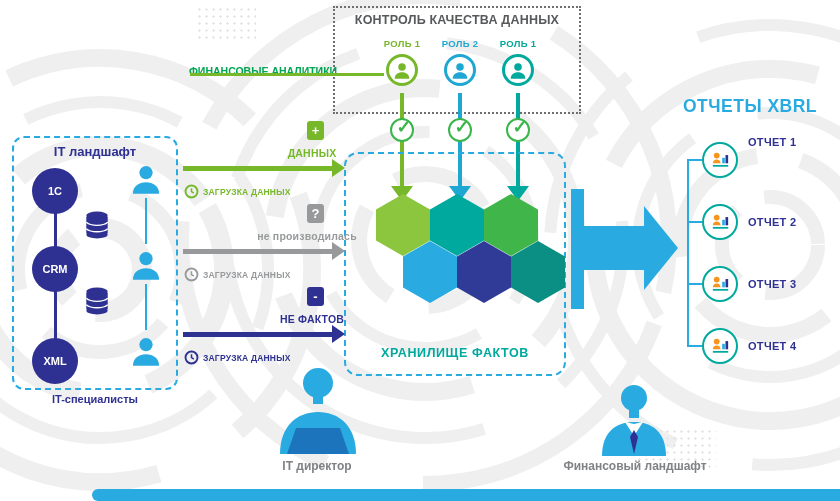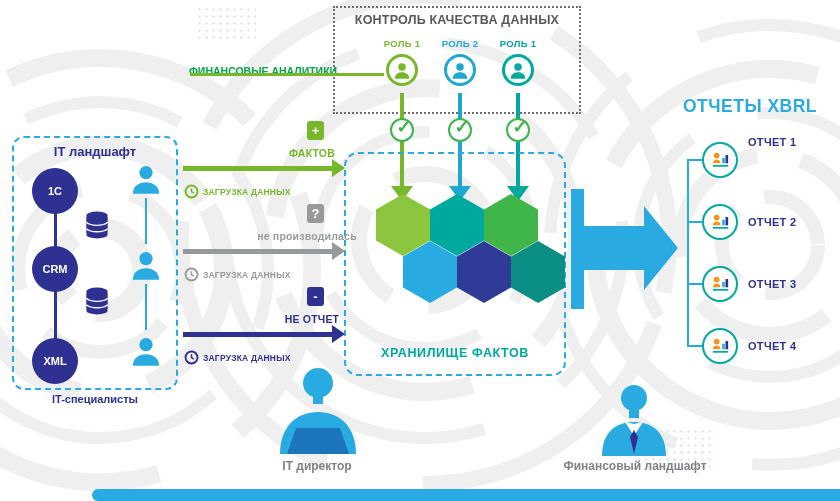--- a/index.html
+++ b/index.html
@@ -239,21 +239,21 @@
     <div class="it-person" style="left:116px;top:198px;">
       <svg viewBox="0 0 24 22" fill="currentColor">
           <circle cx="12" cy="6.2" r="5"></circle>
           <path d="M2.2 22c0-5.6 4.4-8.6 9.8-8.6s9.8 3 9.8 8.6z"></path>
         </svg>
     </div>
   </div>
   <div class="it-footer">IT-специалисты</div>
 
   <div class="load-badge load-green" style="left:307px;top:121px;"><span>+</span></div>
-  <div class="load-status load-green" style="left:262px;top:147px;width:100px;">ФАКТОВ</div>
+  <div class="load-status load-green" style="left:262px;top:147px;width:100px;">ДАННЫХ</div>
   <div class="arrow-body load-green" style="left:183px;top:166px;width:149px;"></div>
   <div class="arrow-head load-green" style="left:332px;top:159px;"></div>
   <div class="load-clock load-green" style="left:184px;top:184px;">
     <svg viewBox="0 0 16 16">
         <circle cx="8" cy="8" r="6.4" fill="none" stroke="currentColor" stroke-width="2"></circle>
         <path d="M8 4.6V8l2.5 1.8" stroke="currentColor" stroke-width="1.6" fill="none"></path>
       </svg>
   </div>
   <div class="load-label load-green" style="left:203px;top:187px;">ЗАГРУЗКА ДАННЫХ</div>
 
@@ -263,21 +263,21 @@
   <div class="arrow-head load-gray" style="left:332px;top:242px;"></div>
   <div class="load-clock load-gray" style="left:184px;top:267px;">
     <svg viewBox="0 0 16 16">
         <circle cx="8" cy="8" r="6.4" fill="none" stroke="currentColor" stroke-width="2"></circle>
         <path d="M8 4.6V8l2.5 1.8" stroke="currentColor" stroke-width="1.6" fill="none"></path>
       </svg>
   </div>
   <div class="load-label load-gray" style="left:203px;top:270px;">ЗАГРУЗКА ДАННЫХ</div>
 
   <div class="load-badge load-navy" style="left:307px;top:287px;"><span>-</span></div>
-  <div class="load-status load-navy" style="left:262px;top:313px;width:100px;">НЕ ОТЧЕТ</div>
+  <div class="load-status load-navy" style="left:262px;top:313px;width:100px;">НЕ ФАКТОВ</div>
   <div class="arrow-body load-navy" style="left:183px;top:332px;width:149px;"></div>
   <div class="arrow-head load-navy" style="left:332px;top:325px;"></div>
   <div class="load-clock load-navy" style="left:184px;top:350px;">
     <svg viewBox="0 0 16 16">
         <circle cx="8" cy="8" r="6.4" fill="none" stroke="currentColor" stroke-width="2"></circle>
         <path d="M8 4.6V8l2.5 1.8" stroke="currentColor" stroke-width="1.6" fill="none"></path>
       </svg>
   </div>
   <div class="load-label load-navy" style="left:203px;top:353px;">ЗАГРУЗКА ДАННЫХ</div>
 

